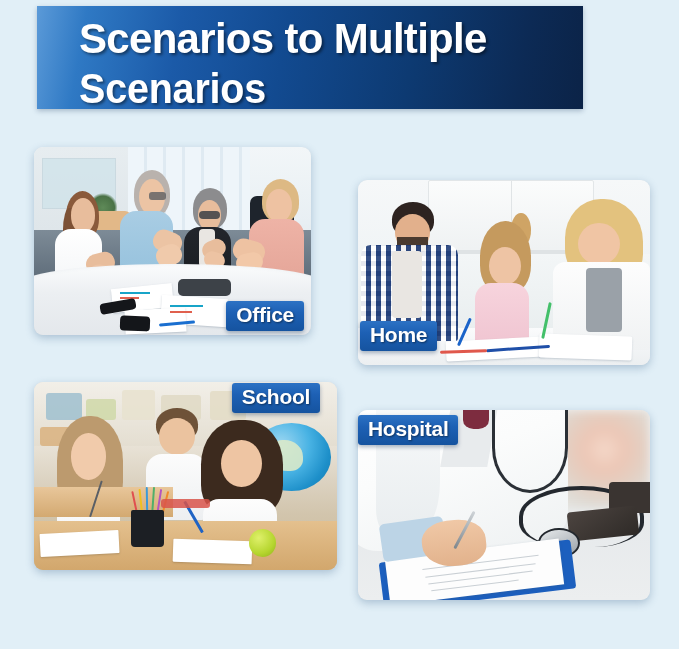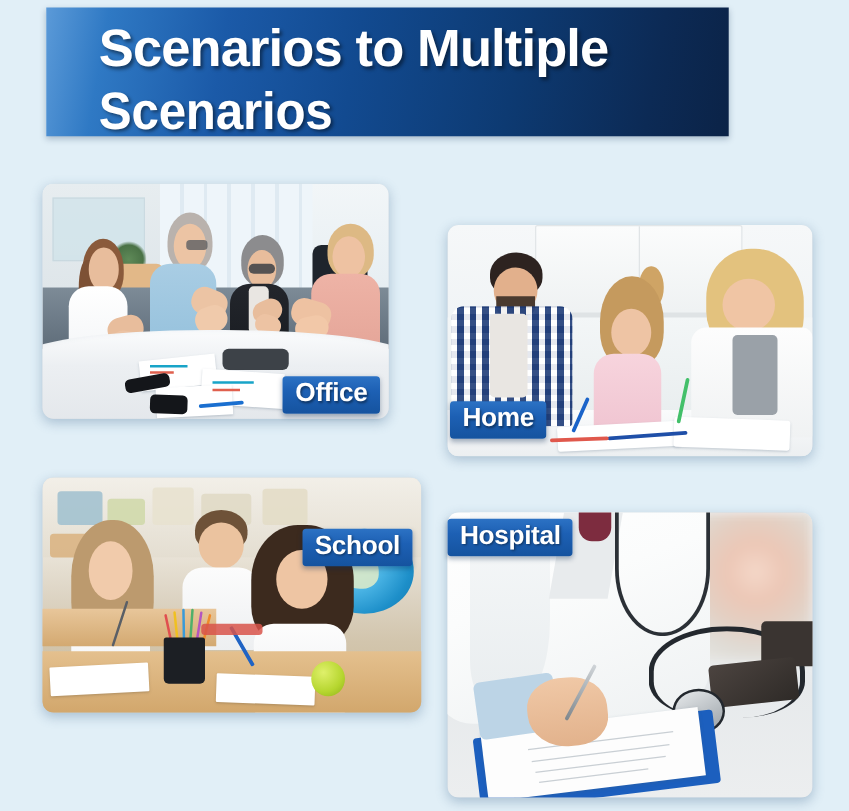--- a/index.html
+++ b/index.html
@@ -47,25 +47,25 @@
     text-shadow:1px 1px 2px rgba(0,0,0,.45);
     box-shadow:0 2px 4px rgba(10,40,80,.35);
     letter-spacing:-0.3px;line-height:1.05;
     white-space:nowrap;z-index:5;
   }
 
   
   #card-office{left:34px;top:147px;width:277px;height:188px;}
   #card-home{left:358px;top:180px;width:292px;height:185px;}
   #card-school{left:34px;top:382px;width:303px;height:188px;}
-  #card-hospital{left:358px;top:410px;width:292px;height:228px;}
+  #card-hospital{left:358px;top:410px;width:292px;height:190px;}
 
   #chip-office{right:7px;bottom:4px;}
   #chip-home{left:2px;bottom:14px;}
-  #chip-school{right:7px;top:1px;margin-top:40px;}
+  #chip-school{right:17px;top:1px;}
   #chip-hospital{left:0px;top:5px;}
 
   
   .o-bg{position:absolute;inset:0;background:linear-gradient(180deg,#f2f6f8 0%,#e8eff3 40%,#dfe7ec 58%,#d7dfe4 72%,#cfd8de 100%);}
   .o-window{position:absolute;left:34%;top:0;width:44%;height:46%;
     background:repeating-linear-gradient(90deg,#eef5fa 0 16px,#dfeaf2 16px 19px);
     border-bottom:2px solid #cfd9e1;}
   .o-wall-l{position:absolute;left:0;top:0;width:34%;height:44%;background:linear-gradient(180deg,#e7edf0,#dfe6ea);}
   .o-glassL{position:absolute;left:3%;top:6%;width:26%;height:26%;background:#cfe3ea;opacity:.75;border:1px solid #c2d4dc;}
   .o-plant{position:absolute;left:20%;top:24%;width:10%;height:14%;background:radial-gradient(circle at 50% 60%,#5f8a58 0%,#4a7246 55%,transparent 70%);}

